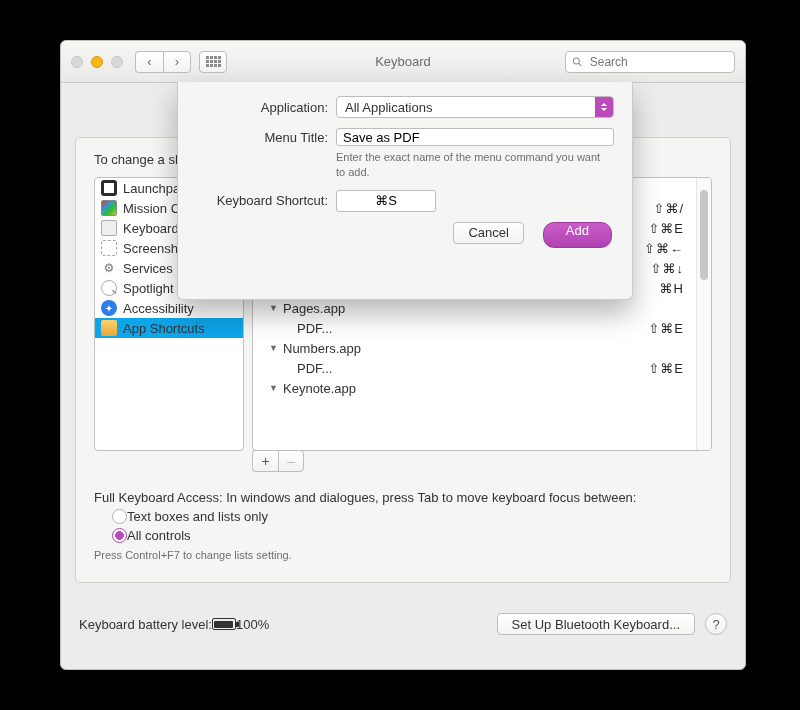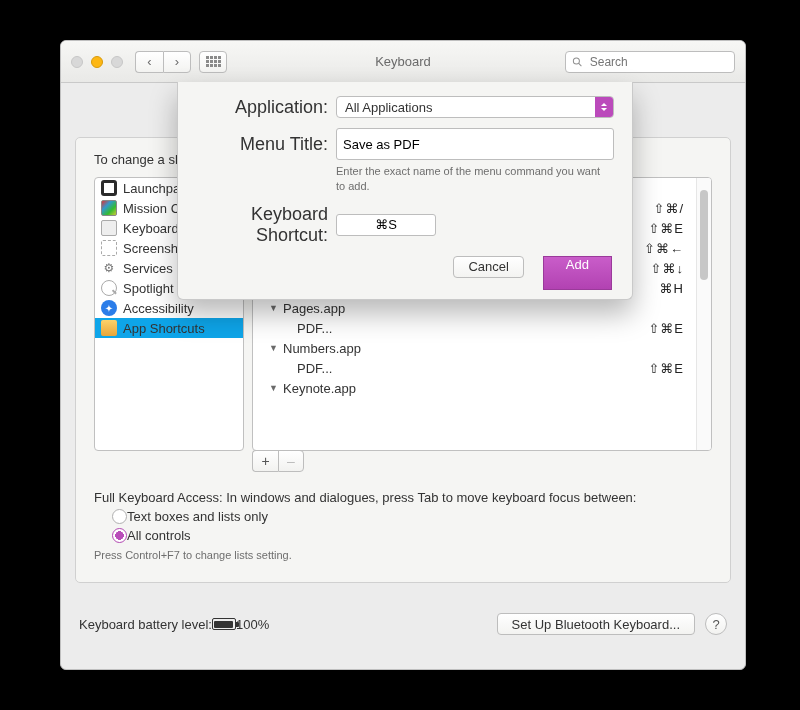--- a/index.html
+++ b/index.html
@@ -91,30 +91,30 @@
   .batt{width:24px;height:12px;border:1.5px solid #333;border-radius:2px;position:relative;}
   .batt::after{content:"";position:absolute;right:-4px;top:3px;width:2.5px;height:5px;background:#333;border-radius:0 1px 1px 0;}
   .batt i{position:absolute;inset:1.5px;background:#333;border-radius:1px;}
   .footer .spacer{flex:1;}
   .mac-btn{height:22px;padding:0 14px;background:linear-gradient(#fff,#f3f3f1);border:1px solid var(--btn-border);border-radius:4px;font-size:13px;display:inline-flex;align-items:center;}
   .help{width:22px;height:22px;border-radius:50%;background:linear-gradient(#fff,#f2f2f0);border:1px solid var(--btn-border);display:inline-flex;align-items:center;justify-content:center;margin-left:10px;font-size:13px;color:#555;}
 
   
   .sheet{position:absolute;left:116px;top:41px;width:456px;height:218px;background:var(--sheet);border:1px solid #c9c9c9;border-top:none;border-radius:0 0 6px 6px;box-shadow:0 14px 28px rgba(0,0,0,.28);padding:14px 18px 14px 10px;}
   .form-row{display:flex;align-items:center;margin-bottom:10px;}
-  .form-row .lab{width:140px;text-align:right;margin-right:8px;font-size:18px;}
+  .form-row .lab{width:140px;text-align:right;margin-right:8px;font-size:13px;}
   .select{flex:1;height:22px;background:#fff;border:1px solid var(--btn-border);border-radius:4px;display:flex;align-items:center;padding-left:8px;position:relative;}
   .select .caret{position:absolute;right:0;top:0;bottom:0;width:18px;background:var(--accent);border-radius:0 3px 3px 0;display:flex;flex-direction:column;align-items:center;justify-content:center;color:#fff;}
   .caret::before{content:"";border:3px solid transparent;border-bottom-color:#fff;margin-bottom:1px;}
   .caret::after{content:"";border:3px solid transparent;border-top-color:#fff;margin-top:1px;}
-  .tinput{flex:1;height:32px;background:#fff;border:1px solid var(--btn-border);border-radius:3px;padding:0 6px;font-size:13px;outline:none;}
+  .tinput{flex:1;height:18px;background:#fff;border:1px solid var(--btn-border);border-radius:3px;padding:0 6px;font-size:13px;outline:none;}
   .helper{font-size:11px;color:#6e6e6e;margin:-6px 0 10px 148px;line-height:1.35;width:270px;}
   .scinput{width:100px;height:22px;background:#fff;border:1px solid var(--btn-border);border-radius:3px;text-align:center;font-size:13px;outline:none;}
   .sheet-btns{display:flex;justify-content:flex-end;gap:19px;margin-top:10px;padding-right:2px;}
-  .btn-accent{height:34px;padding:0 22px;background:linear-gradient(#c95dc9,#b242b2);border:1px solid #9a3a9a;color:#fff;border-radius:0;font-size:13px;}
+  .btn-accent{height:26px;padding:0 22px;background:linear-gradient(#c95dc9,#b242b2);border:1px solid #9a3a9a;color:#fff;border-radius:11px;font-size:13px;}
 </style>
 </head>
 <body>
 
 <div class="window">
 
   <div class="toolbar">
     <div class="traffic">
       <span class="dot"></span>
       <span class="dot yellow"></span>

